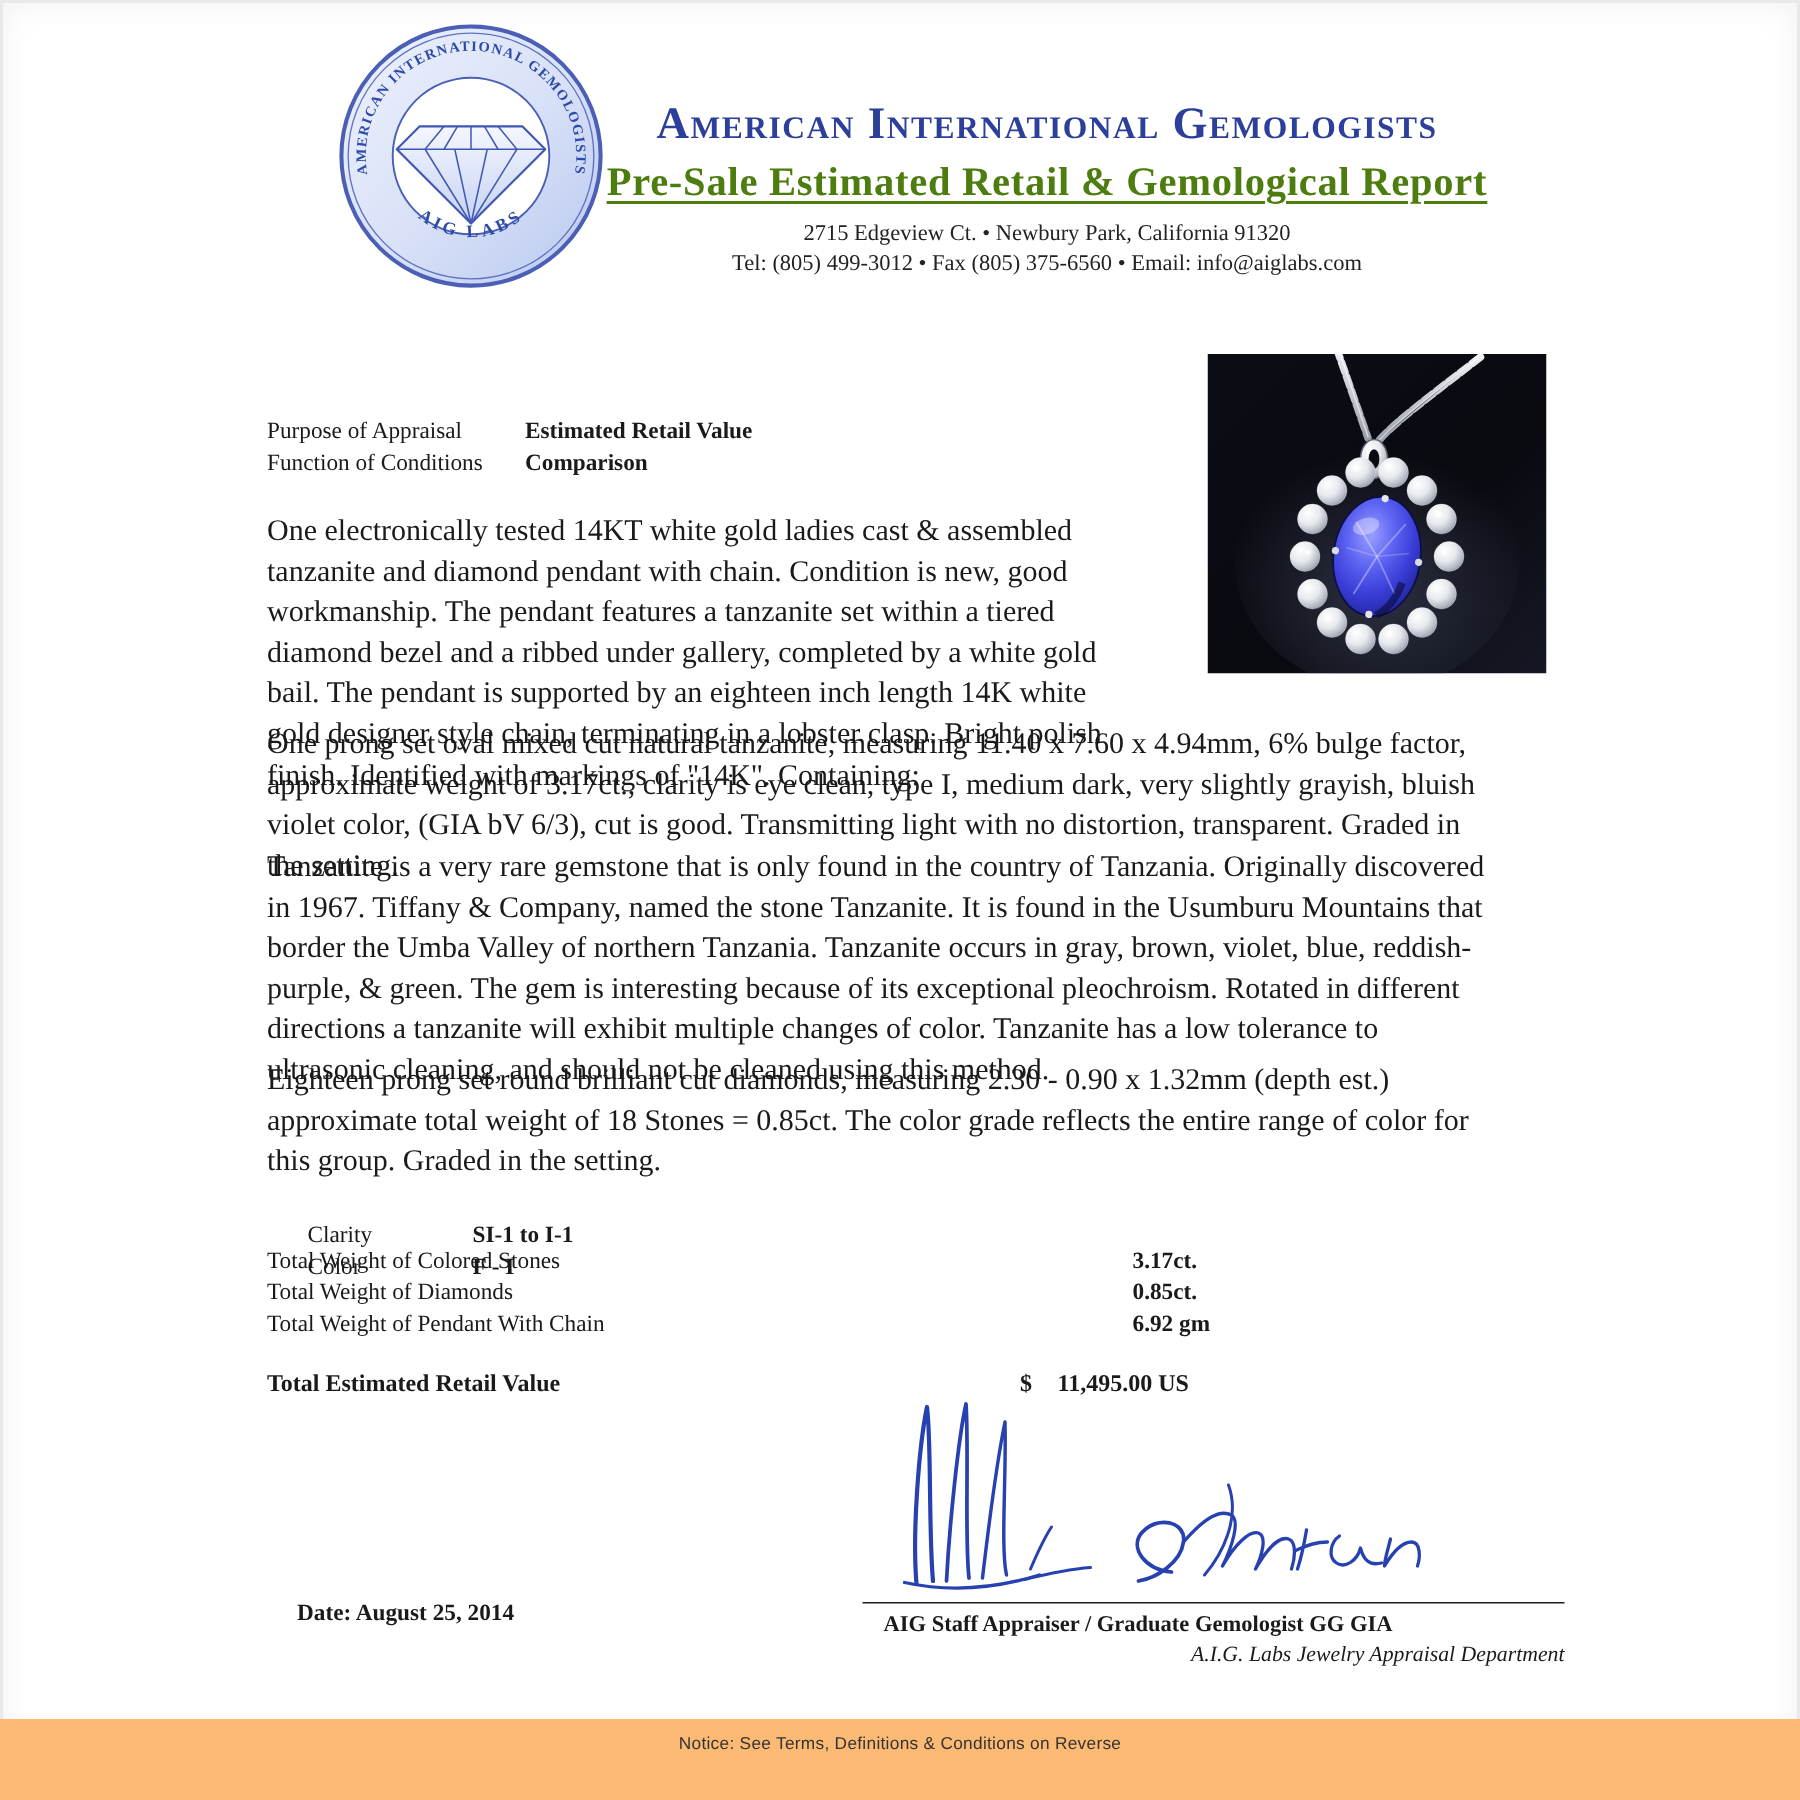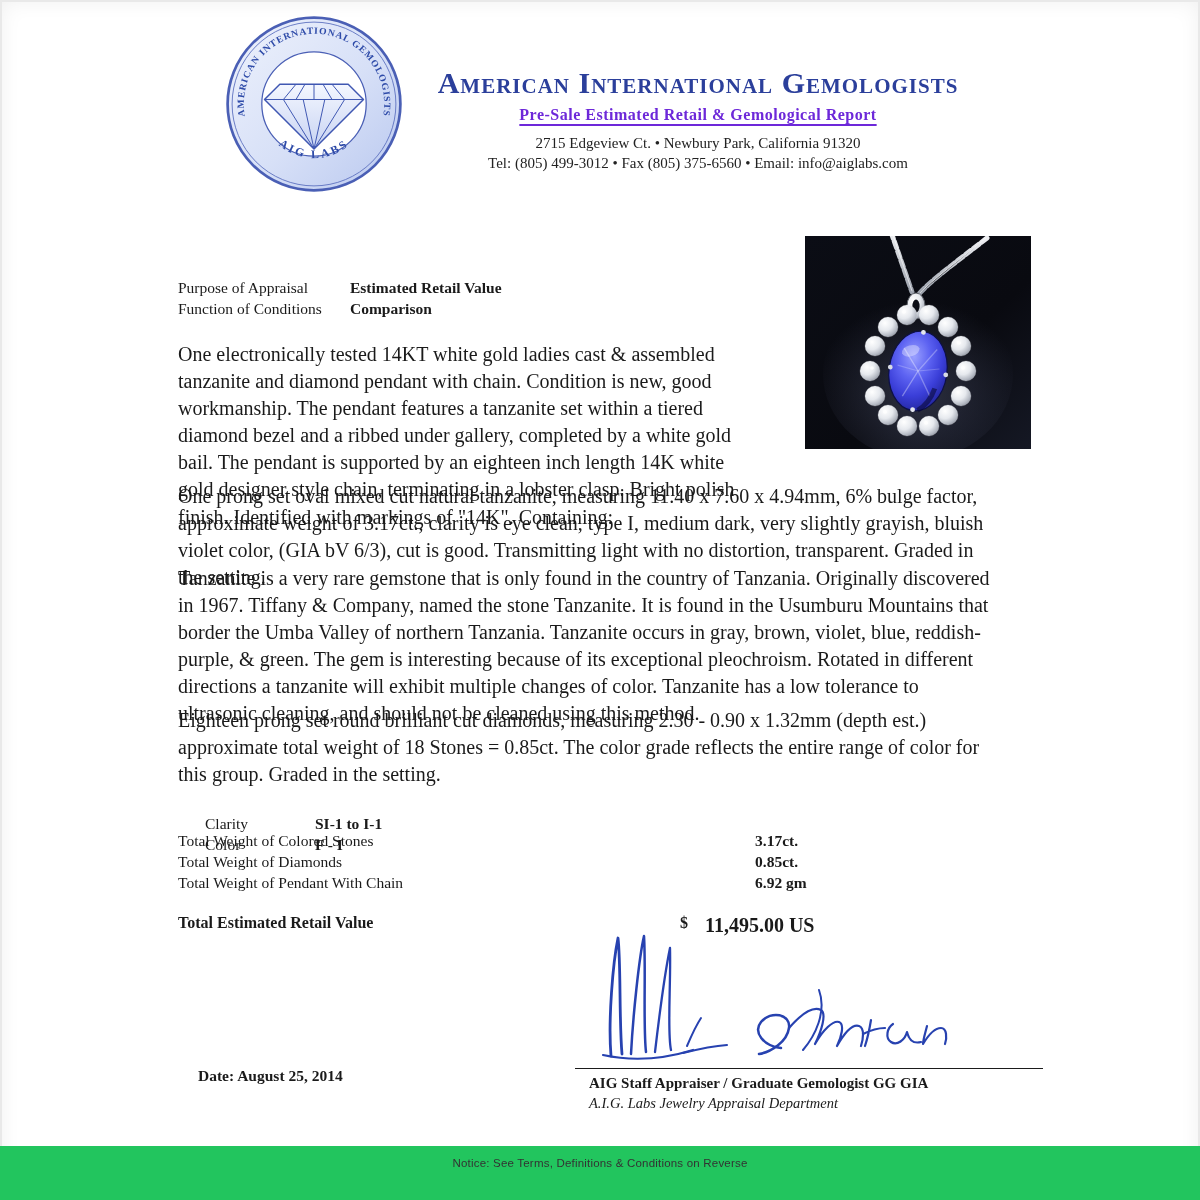--- a/index.html
+++ b/index.html
@@ -9,21 +9,21 @@
     box-shadow: inset 0 0 0 2px #e9e9e9, inset 0 0 22px rgba(0,0,0,0.07);
   }
   
   .logo{position:absolute;left:224px;top:14px;width:180px;height:180px;}
   .header-text{position:absolute;left:398px;top:66px;width:600px;text-align:center;}
   .org-name{
     margin:0;font-size:30px;font-weight:bold;color:#2b3f9b;
     font-variant:small-caps;letter-spacing:1px;line-height:1.1;
   }
   .report-title{
-    margin:7px 0 0 0;font-size:16px;font-weight:bold;color:#6d28d9;
+    margin:7px 0 0 0;font-size:27px;font-weight:bold;color:#4d7c0f;
     text-decoration:underline;text-underline-offset:4px;text-decoration-thickness:1.5px;
     letter-spacing:0.5px;
   }
   .addr{font-size:15px;color:#222;}
   .addr1{margin-top:11px;}
   .addr2{margin-top:3px;}
   
   .photo{position:absolute;left:805px;top:236px;width:226px;height:213px;}
   
   .kv-block{position:absolute;left:178px;top:279px;font-size:15.5px;}
@@ -38,30 +38,30 @@
   .grades{position:absolute;left:205px;top:771px;font-size:15.5px;margin-top:44px;}
   .grade-row{height:21px;}
   .grade-label{display:inline-block;width:110px;}
   .grade-value{font-weight:bold;}
   .totals{position:absolute;left:178px;top:832px;font-size:15.5px;}
   .total-row{height:21px;}
   .total-label{display:inline-block;width:577px;}
   .total-value{font-weight:bold;}
   .retail-label{position:absolute;left:178px;top:914px;font-size:16px;font-weight:bold;font-family:Liberation Serif, serif;}
   .retail-currency{position:absolute;left:680px;top:914px;font-size:16px;font-weight:bold;}
-  .retail-amount{position:absolute;left:705px;top:914px;font-size:20px;font-weight:bold;}
+  .retail-amount{position:absolute;left:705px;top:914px;font-size:16px;font-weight:bold;}
   
   .sig-block{position:absolute;left:575px;top:928px;width:468px;}
   .sig-canvas{display:block;width:468px;height:140px;}
   .sig-line{border-top:1.6px solid #1b1b1b;width:468px;height:0;}
   .sig-appraiser{font-size:15px;font-weight:bold;margin:6px 0 0 14px;}
-  .sig-dept{font-size:14.5px;font-style:italic;margin:3px 0 0 14px;}
+  .sig-dept{font-size:14.5px;font-style:italic;margin:3px 0 0 14px;text-align:right;}
   .date-line{position:absolute;left:178px;top:1067px;font-size:15.5px;font-weight:bold;margin-left:20px;}
   
-  .footer-band{position:absolute;left:0;top:1146px;width:1200px;height:54px;background:#22c55e;}
+  .footer-band{position:absolute;left:0;top:1146px;width:1200px;height:54px;background:#fdba74;}
   .footer-notice{margin:0;padding-top:11px;text-align:center;font-size:11.5px;color:#333;
     font-family:"Liberation Sans", sans-serif;letter-spacing:0.2px;}
 </style>
 </head>
 <body>
 
 <div class="page">
 
   <div class="logo">
     <svg viewBox="0 0 200 200" width="180" height="180">

